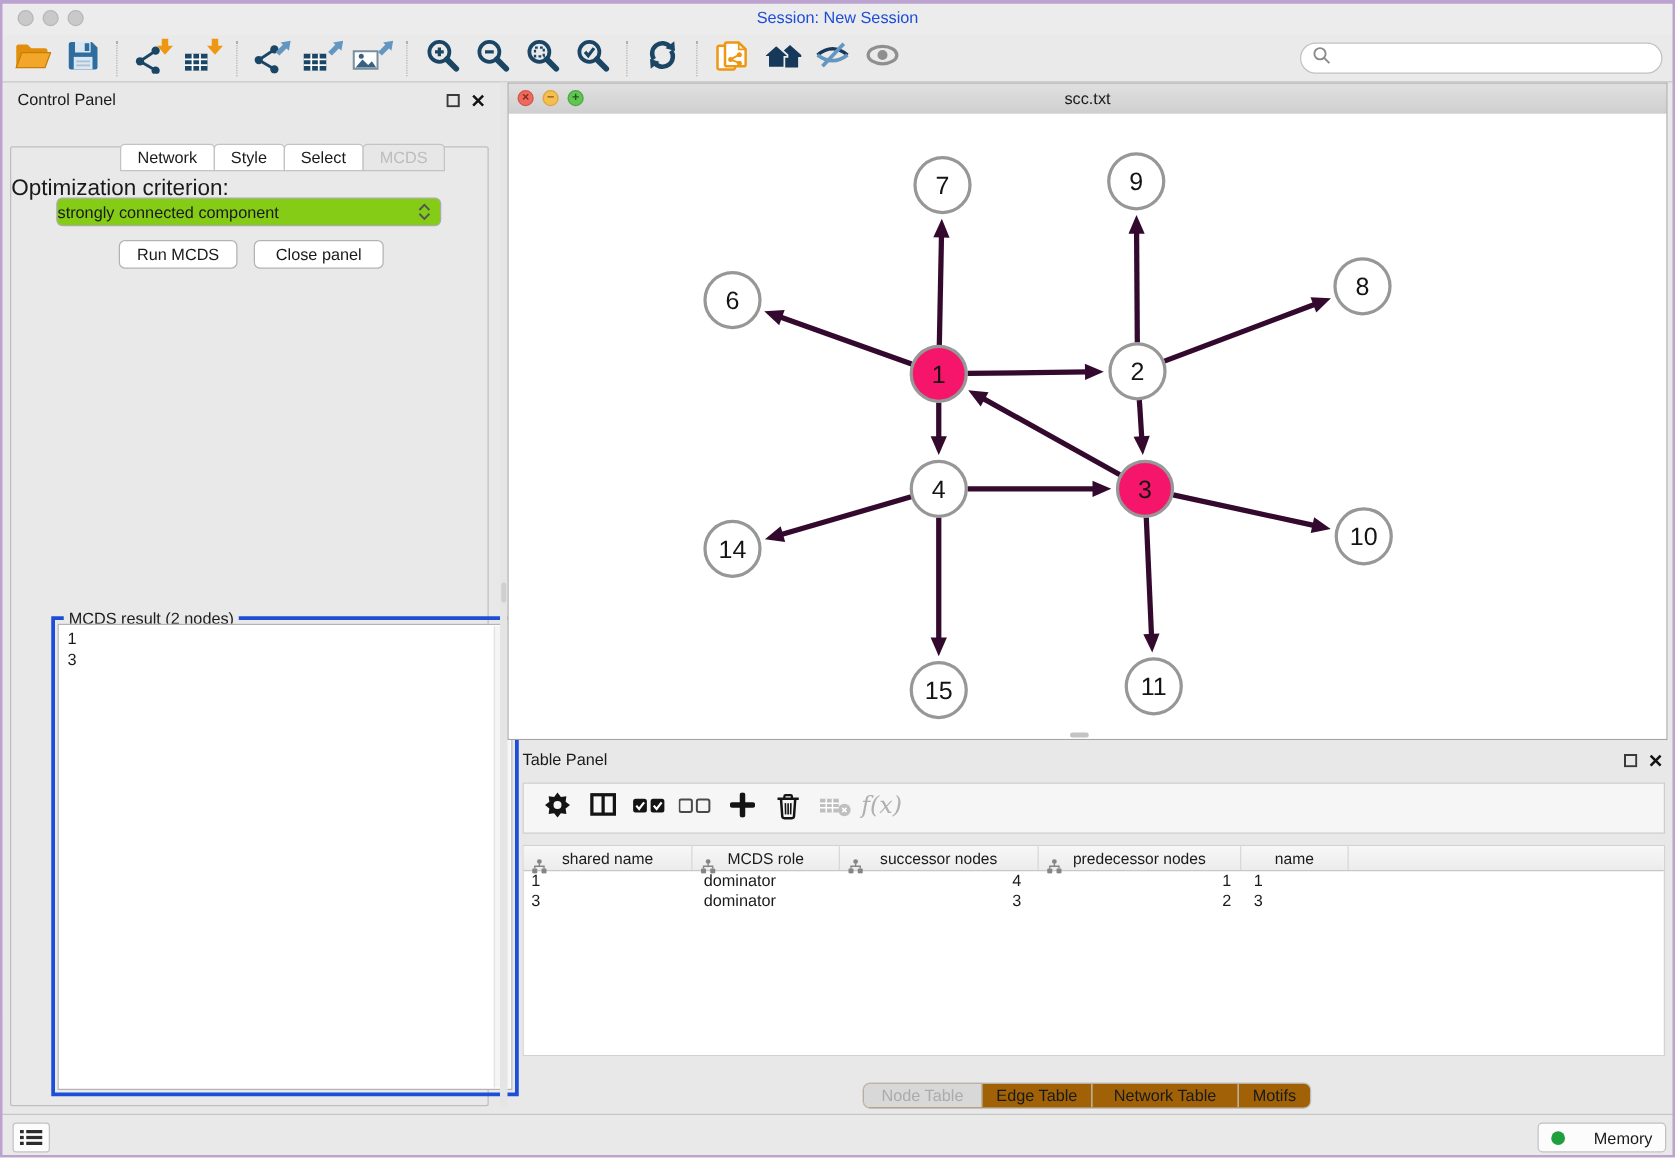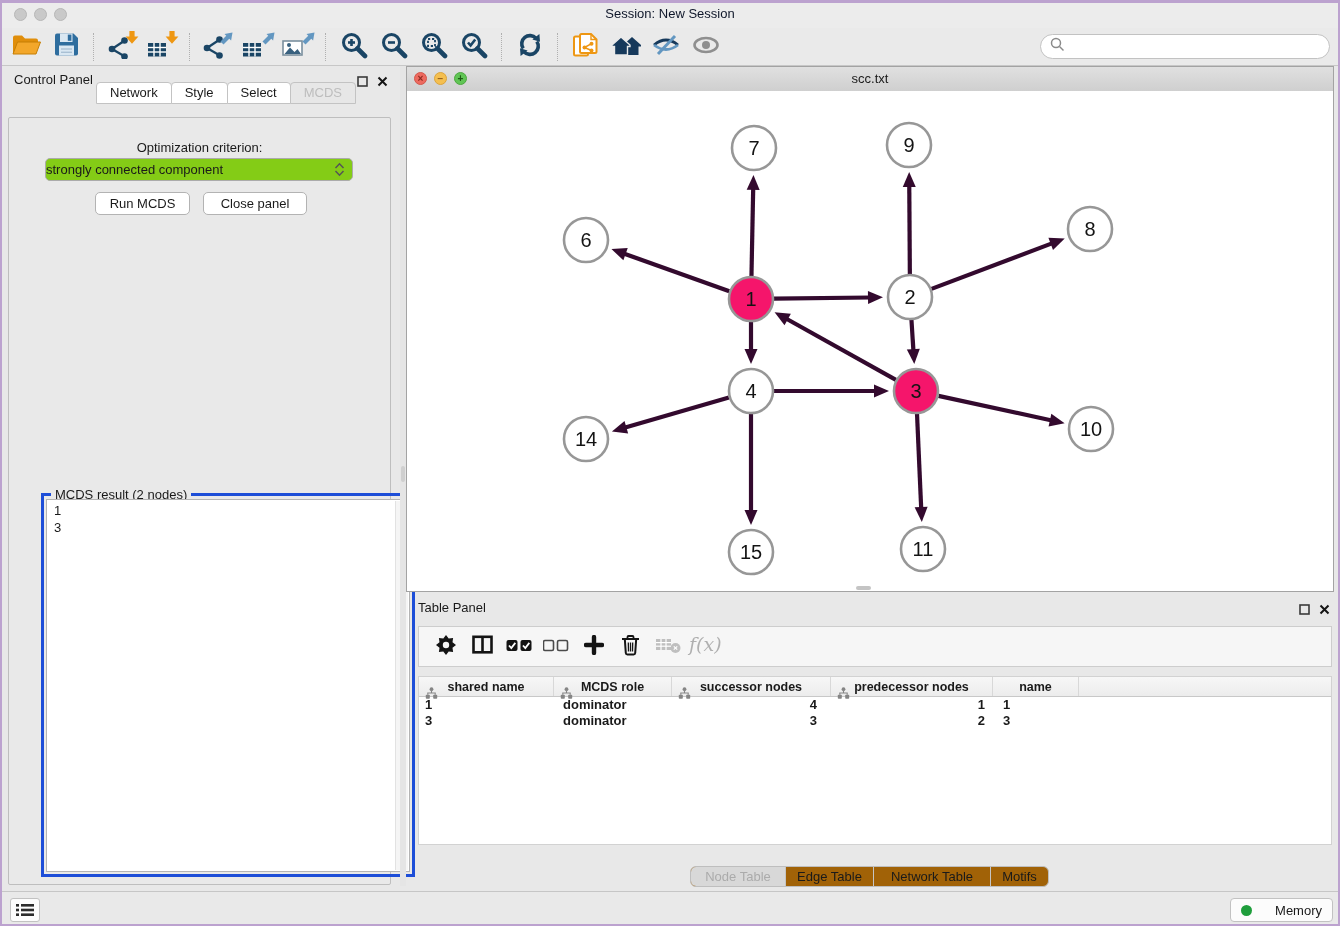--- a/index.html
+++ b/index.html
@@ -7,42 +7,42 @@
        font-family:"Liberation Sans",sans-serif;overflow:hidden;color:#1a1a1a;}
   .purple-frame{position:absolute;inset:0;border:2px solid #BCA2CF;border-top-width:3px;
        pointer-events:none;z-index:200;}
   
   #titlebar{position:absolute;left:0;top:0;width:1340px;height:28px;background:#ECECEC;
        border-bottom:1px solid #D2D2D2;}
   .tl{position:absolute;top:8px;width:13px;height:13px;border-radius:50%;box-sizing:border-box;
       text-align:center;font-size:9px;line-height:12px;font-weight:bold;}
   .tl.gray{background:#C9C9C9;border:1px solid #B7B7B7;}
   #win-title{position:absolute;left:0;right:0;top:0;height:28px;line-height:28px;text-align:center;
-      color:#0f172a;font-size:13px;}
+      color:#1d4ed8;font-size:13px;}
   
   #main-toolbar{position:absolute;left:0;top:28px;width:1340px;height:38px;background:#EAEAEA;
       border-bottom:1px solid #C7C7C7;display:flex;align-items:center;padding-left:6px;box-sizing:border-box;}
   .tbtn{width:40px;height:32px;display:flex;align-items:center;justify-content:center;flex:0 0 auto;}
   .tsep{width:1px;height:28px;border-left:1px dotted #B0B0B0;margin:0 7px;flex:0 0 auto;}
   #search-box{margin-left:auto;margin-right:10px;width:290px;height:25px;background:#FFF;
       border:1px solid #C2C2C2;border-radius:13px;display:flex;align-items:center;padding-left:9px;gap:6px;box-sizing:border-box;}
   #search-box input{border:none;outline:none;flex:1;font-size:13px;background:transparent;height:20px;
       font-family:"Liberation Sans",sans-serif;}
   
   #control-panel{position:absolute;left:0;top:66px;width:400px;height:820px;}
   #cp-title{position:absolute;left:14px;top:6px;font-size:13px;}
   .panel-icons{position:absolute;top:7px;display:flex;gap:9px;align-items:center;}
   #cp-icons{right:12px;}
-  #cp-tabs{position:absolute;left:77px;top:16px;display:flex;z-index:2;padding-left:20px;}
+  #cp-tabs{position:absolute;left:77px;top:49px;display:flex;z-index:2;padding-left:20px;}
   .cp-tab{height:20px;line-height:20px;padding:0 13px;background:#FFF;border:1px solid #C3C3C3;
       margin-left:-1px;font-size:13px;border-radius:4px 4px 0 0;}
   .cp-tab.active{background:#E7E7E7;color:#BDBDBD;}
   #cp-body{position:absolute;left:8px;top:51px;width:383px;height:768px;border:1px solid #BEBEBE;
       background:#E9E9E9;box-sizing:border-box;border-radius:2px;}
-  #opt-label{position:absolute;left:0;width:100%;top:22px;text-align:center;font-size:13px;}
+  #opt-label{position:absolute;left:0;width:100%;top:22px;font-size:18px;}
   #criterion-select{position:absolute;left:36px;top:40px;width:308px;height:23px;background:#84cc16;
       border:1px solid #ABABAB;border-radius:5px;display:flex;align-items:center;box-sizing:border-box;
       font-size:13px;}
   #criterion-select .spinner{margin-left:auto;margin-right:7px;display:flex;}
   .aqua-btn{position:absolute;top:74px;height:23px;background:#FFF;border:1px solid #B3B3B3;
       border-radius:5px;font-size:13px;text-align:center;line-height:21px;box-sizing:border-box;}
   #run-btn{left:86px;width:95px;}
   #close-btn{left:194px;width:104px;}
   #result-fieldset{position:absolute;left:4px;top:375px;width:374px;height:384px;
       border:3px solid #1d4ed8;box-sizing:border-box;margin-left:28px;}
@@ -64,21 +64,21 @@
   #nw-canvas{position:absolute;left:0;top:24px;right:0;bottom:0;background:#FFF;overflow:hidden;}
   #h-grip{position:absolute;left:449px;bottom:1px;width:15px;height:4px;background:#C4C4C4;border-radius:2px;}
   
   #table-panel{position:absolute;left:406px;top:594px;width:934px;height:292px;}
   #tp-title{position:absolute;left:12px;top:6px;font-size:13px;}
   #tp-icons{right:10px;}
   #tp-toolbar{position:absolute;left:12px;top:32px;width:914px;height:41px;background:#F6F6F6;
       border:1px solid #CDCDCD;box-sizing:border-box;display:flex;align-items:center;padding-left:8px;}
   .tp-tool{width:37px;height:30px;display:flex;align-items:center;justify-content:center;flex:0 0 auto;text-align:right;}
   #tp-table{position:absolute;left:12px;top:82px;width:914px;height:169px;background:#FFF;
-      border:1px solid #D2D2D2;box-sizing:border-box;font-weight:bold;}
+      border:1px solid #D2D2D2;box-sizing:border-box;}
   #tp-header{display:flex;height:19px;background:linear-gradient(#F7F7F7,#ECECEC);
       border-bottom:1px solid #C8C8C8;}
   .th{box-sizing:border-box;border-right:1px solid #D8D8D8;position:relative;display:flex;
       align-items:center;justify-content:center;font-size:12.5px;}
   .th svg{position:absolute;left:6px;}
   .th.filler{flex:1;border-right:none;}
   .tr{display:flex;height:16px;font-size:13px;line-height:16px;}
   .td{box-sizing:border-box;overflow:hidden;white-space:nowrap;}
   #tp-tabs{position:absolute;left:284px;top:272px;height:21px;display:flex;border:1px solid #BEBEBE;
       border-radius:6px;overflow:hidden;background:#a16207;box-sizing:border-box;}

